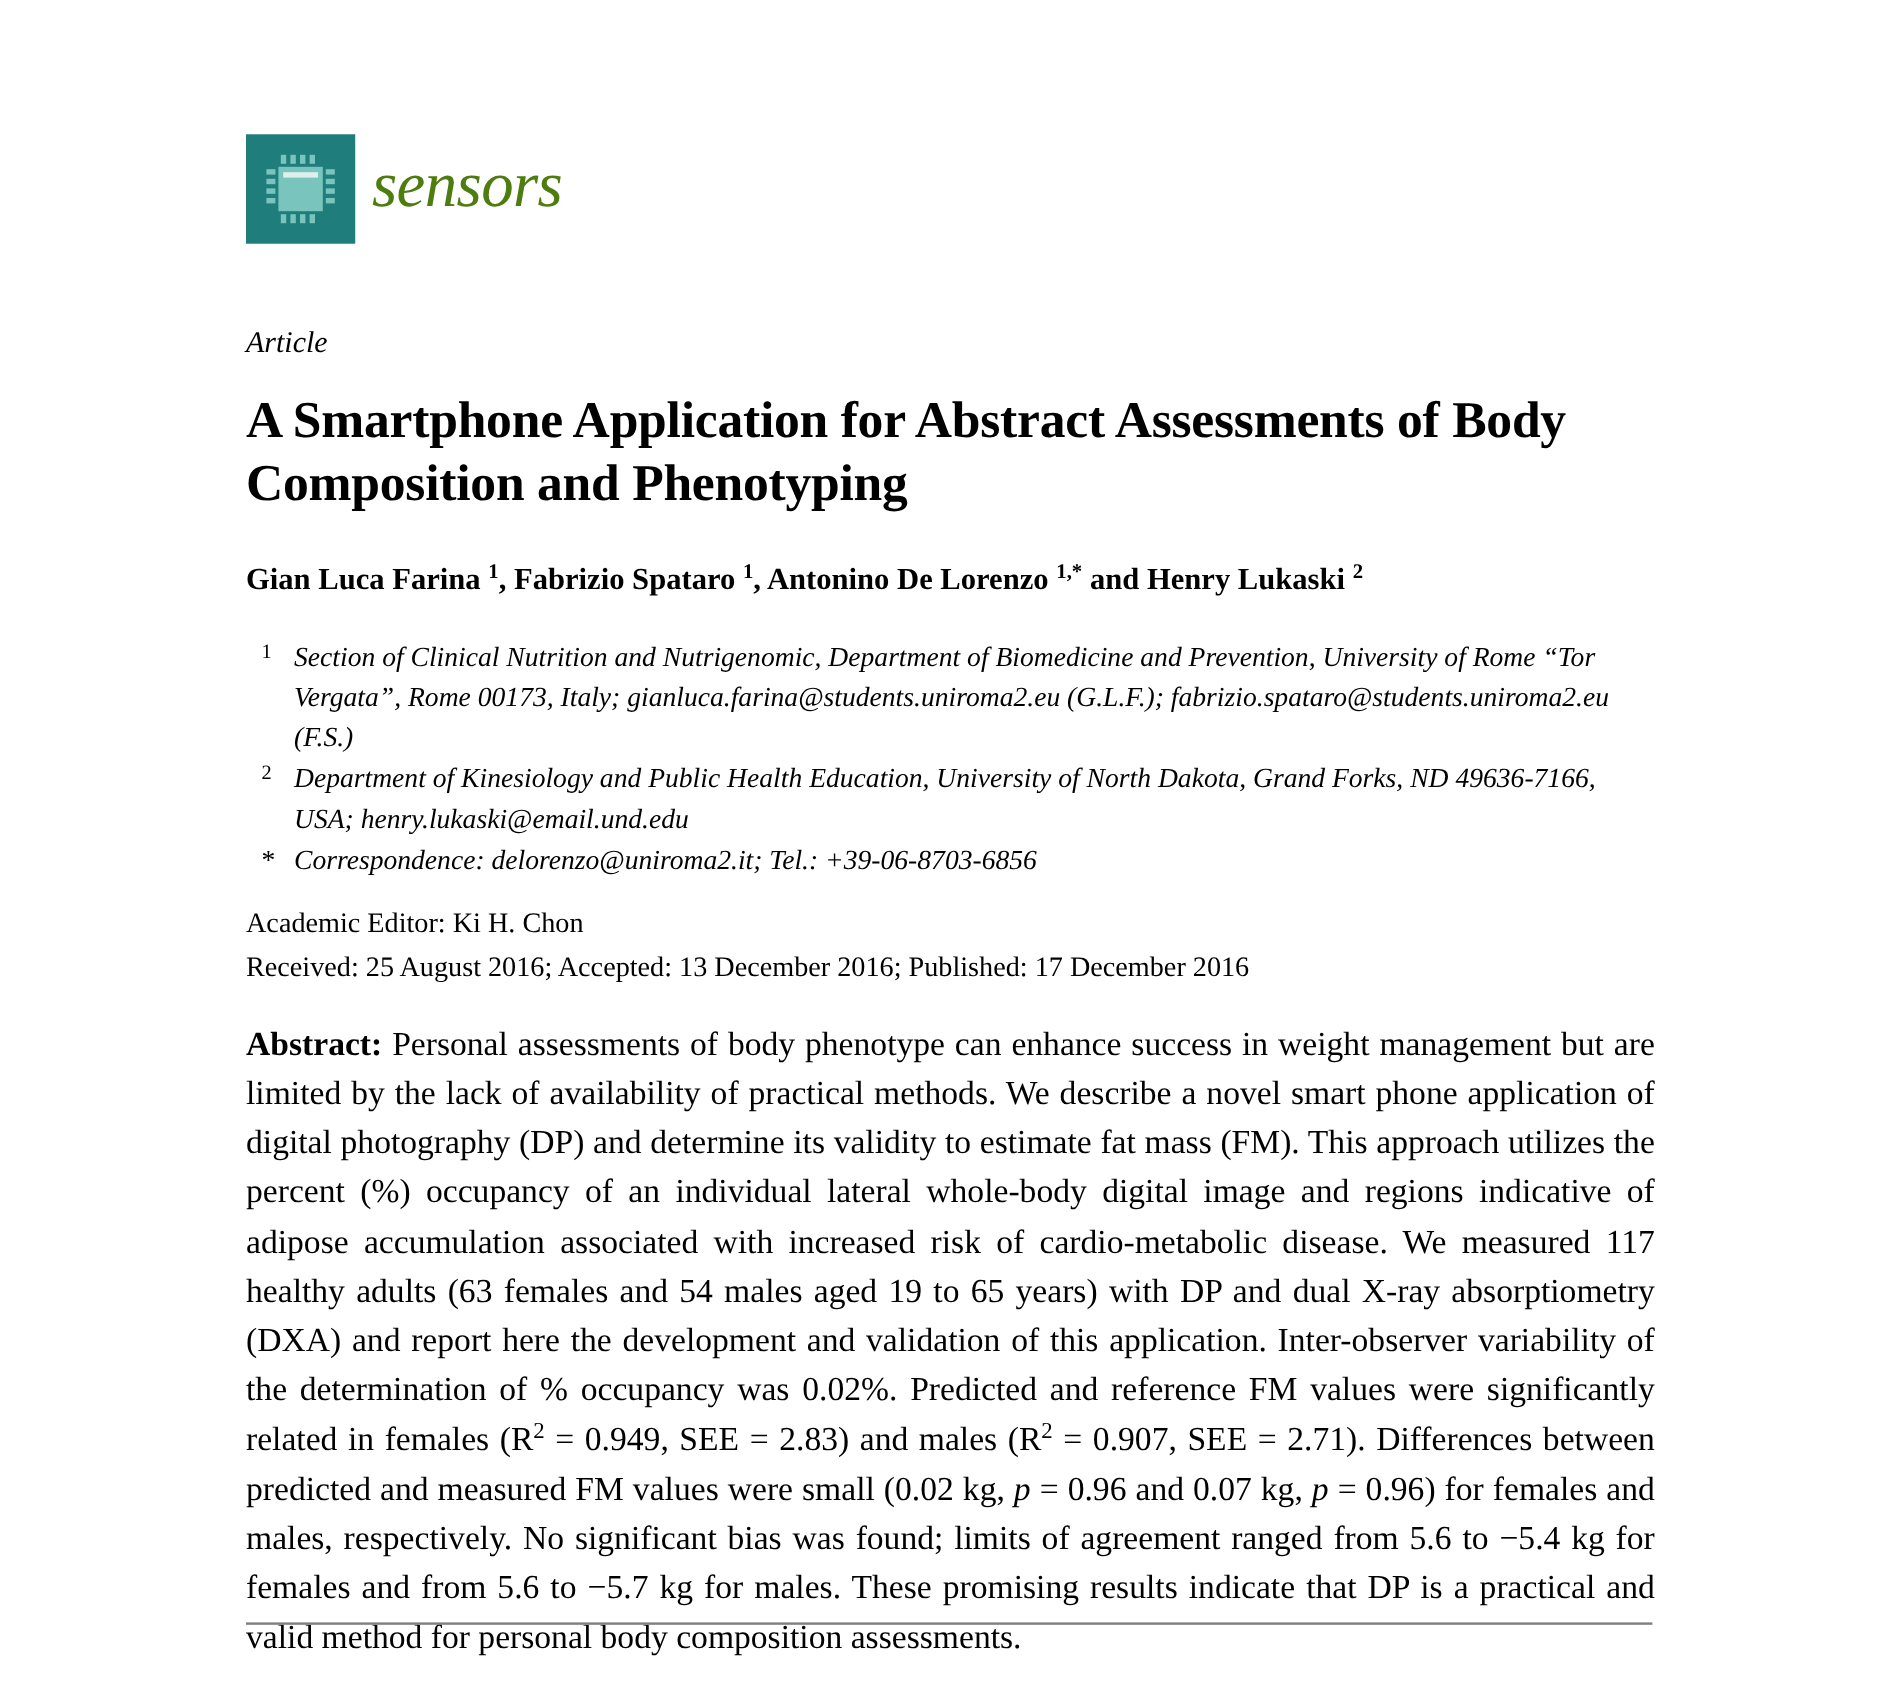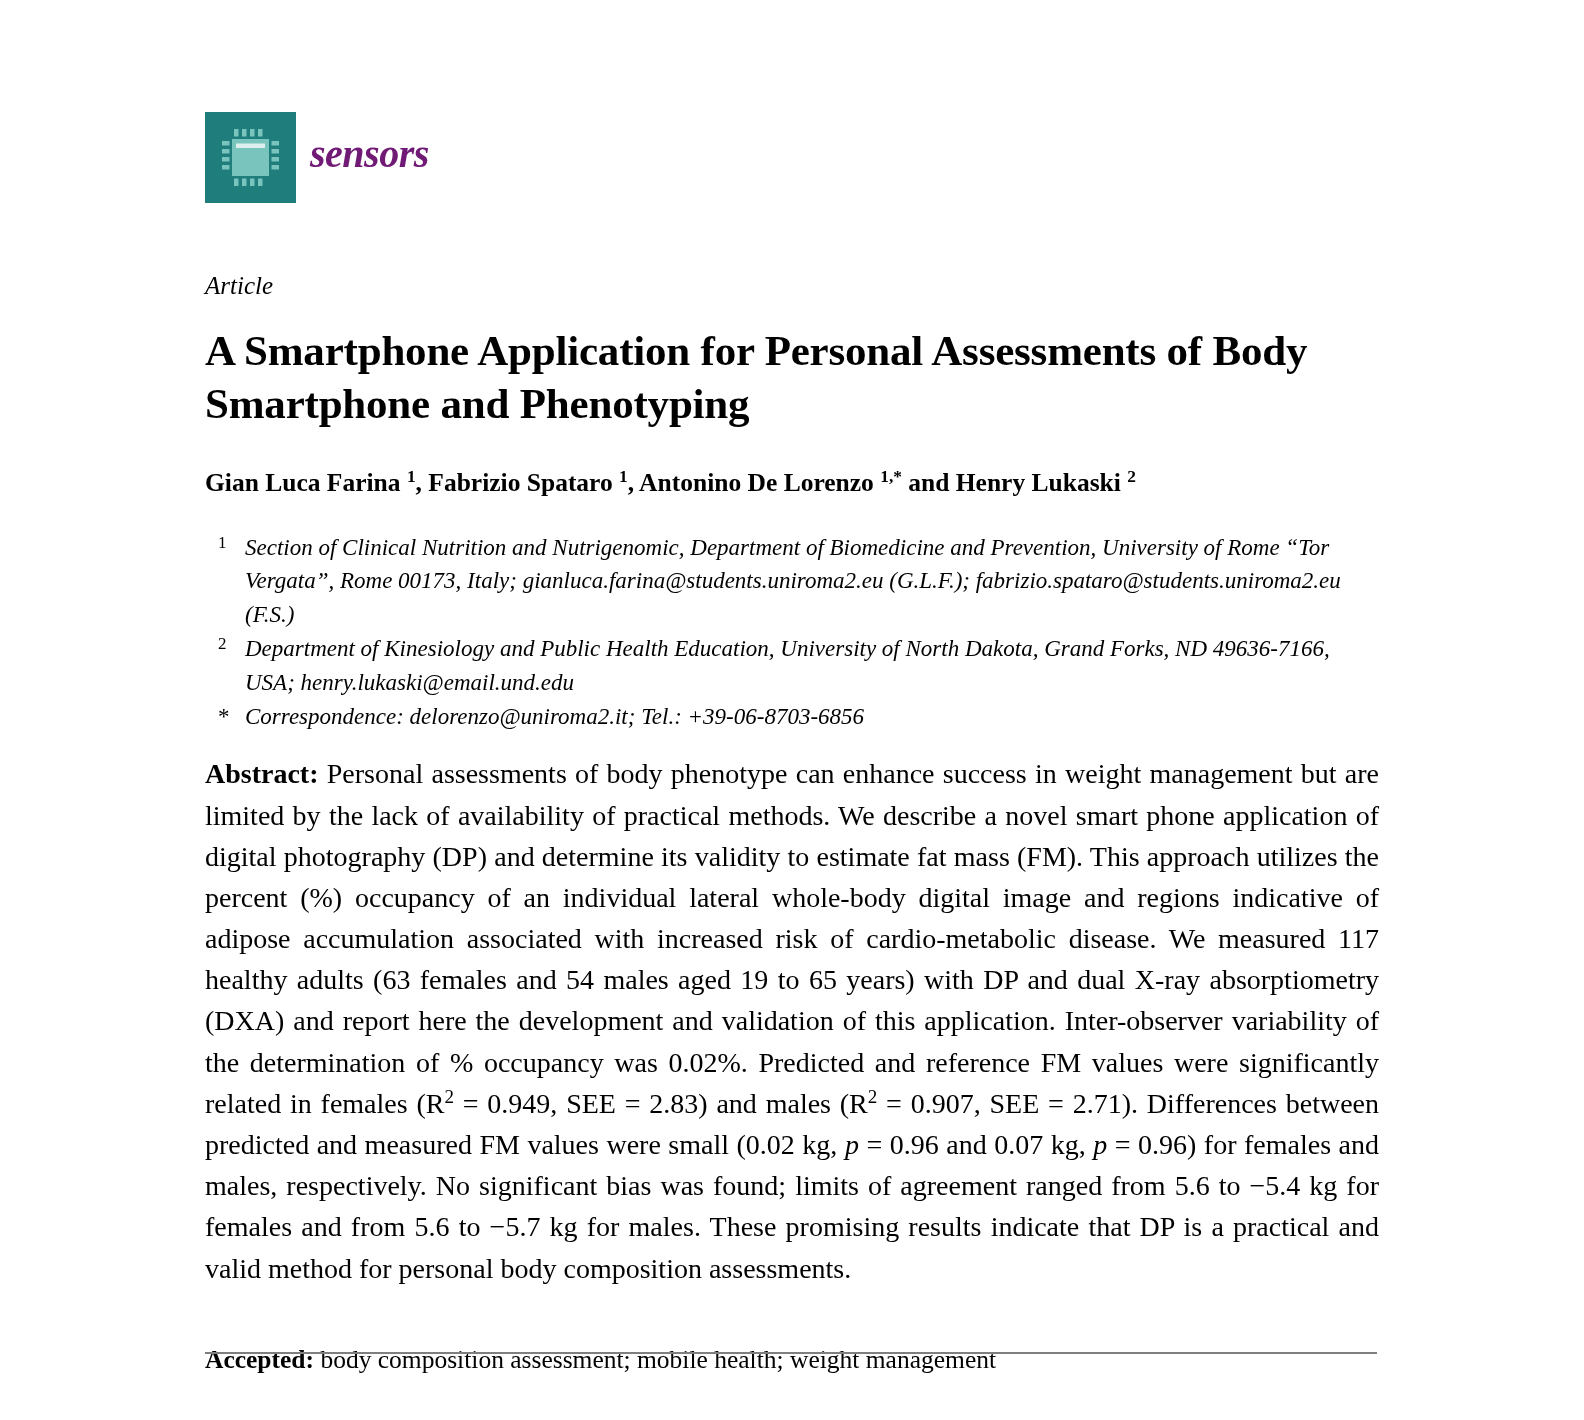--- a/index.html
+++ b/index.html
@@ -43,24 +43,24 @@
     height: 91px;
     background: #1f7e7c;
     display: block;
     position: relative;
     flex: 0 0 auto;
   }
   .chip-logo svg { display: block; }
   .journal-name {
     font-family: "Liberation Serif", "DejaVu Serif", serif;
     font-style: italic;
-    font-weight: bold;
-    font-size: 40px;
+    font-weight: normal;
+    font-size: 54px;
     line-height: 1;
-    color: #701a75;
+    color: #4d7c0f;
     letter-spacing: -0.5px;
     padding-bottom: 8px;
   }
   .mdpi-logo {
     width: 122px;
     height: 90px;
     margin-top: 2px;
     flex: 0 0 auto;
   }
   .mdpi-logo svg { display: block; }
@@ -196,21 +196,21 @@
           <rect x="66.5" y="53" width="7.5" height="4.5" fill="#79c4bd"></rect>
         </svg>
       </span>
       <span class="journal-name">sensors</span>
     </div>
 
   </div>
 
   <div class="article-type">Article</div>
 
-  <h1 class="paper-title">A Smartphone Application for Personal Assessments of Body Smartphone and Phenotyping</h1>
+  <h1 class="paper-title">A Smartphone Application for Abstract Assessments of Body Composition and Phenotyping</h1>
 
   <div class="authors">
     <span id="authors-slot">Gian Luca Farina <sup>1</sup>, Fabrizio Spataro <sup>1</sup>, Antonino De Lorenzo <sup>1,*</sup> and Henry Lukaski <sup>2</sup></span>
   </div>
 
   <div class="affiliations">
 
     <div class="aff-row">
       <span class="aff-marker sup-style">1</span>
       <span class="aff-text">Section of Clinical Nutrition and Nutrigenomic, Department of Biomedicine and Prevention, University of Rome “Tor Vergata”, Rome 00173, Italy; gianluca.farina@students.uniroma2.eu (G.L.F.); fabrizio.spataro@students.uniroma2.eu (F.S.)</span>
@@ -220,20 +220,24 @@
       <span class="aff-marker sup-style">2</span>
       <span class="aff-text">Department of Kinesiology and Public Health Education, University of North Dakota, Grand Forks, ND 49636-7166, USA; henry.lukaski@email.und.edu</span>
     </div>
 
     <div class="aff-row">
       <span class="aff-marker star-style">*</span>
       <span class="aff-text">Correspondence: delorenzo@uniroma2.it; Tel.: +39-06-8703-6856</span>
     </div>
   </div>
 
+  <div class="editorial">
+    <div>Academic Editor: Ki H. Chon</div>
+    <div>Received: 25 August 2016; Accepted: 13 December 2016; Published: 17 December 2016</div>
+  </div>
 
   <div class="abstract">
     <b>Abstract:</b><span> Personal assessments of body phenotype can enhance success in weight management but are limited by the lack of availability of practical methods. We describe a novel smart phone application of digital photography (DP) and determine its validity to estimate fat mass (FM). This approach utilizes the percent (%) occupancy of an individual lateral whole-body digital image and regions indicative of adipose accumulation associated with increased risk of cardio-metabolic disease. We measured 117 healthy adults (63 females and 54 males aged 19 to 65 years) with DP and dual X-ray absorptiometry (DXA) and report here the development and validation of this application. Inter-observer variability of the determination of % occupancy was 0.02%. Predicted and reference FM values were significantly related in females (R</span><sup>2</sup><span> = 0.949, SEE = 2.83) and males (R</span><sup>2</sup><span> = 0.907, SEE = 2.71). Differences between predicted and measured FM values were small (0.02 kg, </span><i>p</i><span> = 0.96 and 0.07 kg, </span><i>p</i><span> = 0.96) for females and males, respectively. No significant bias was found; limits of agreement ranged from 5.6 to −5.4 kg for females and from 5.6 to −5.7 kg for males. These promising results indicate that DP is a practical and valid method for personal body composition assessments.</span>
   </div>
 
   <div class="keywords">
     <b>Accepted:</b><span> body composition assessment; mobile health; weight management</span>
   </div>
 
   <div class="footer-rule"></div>

